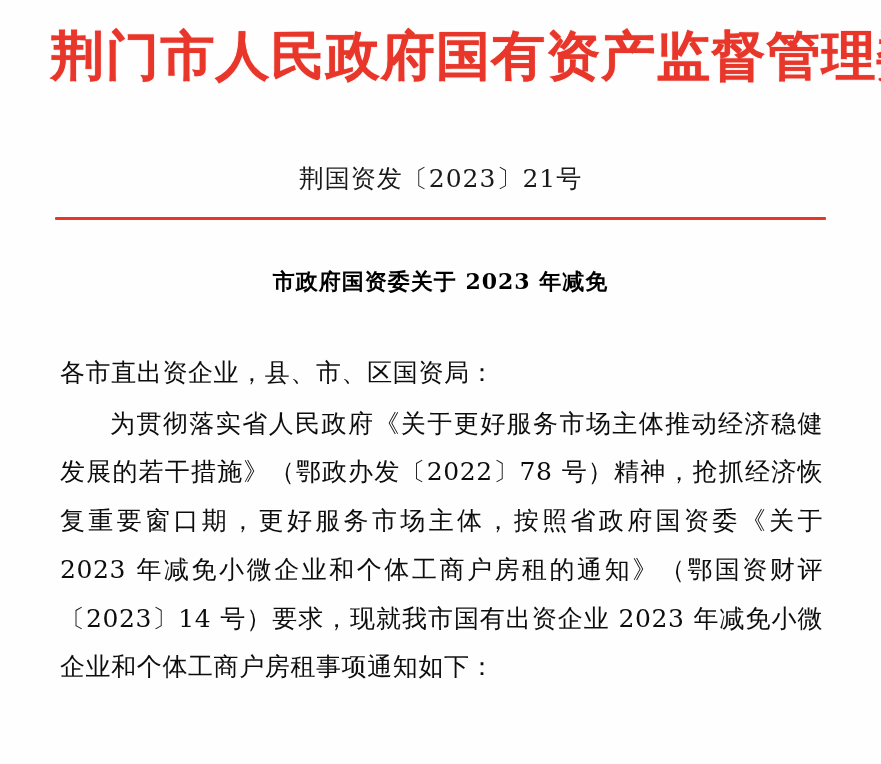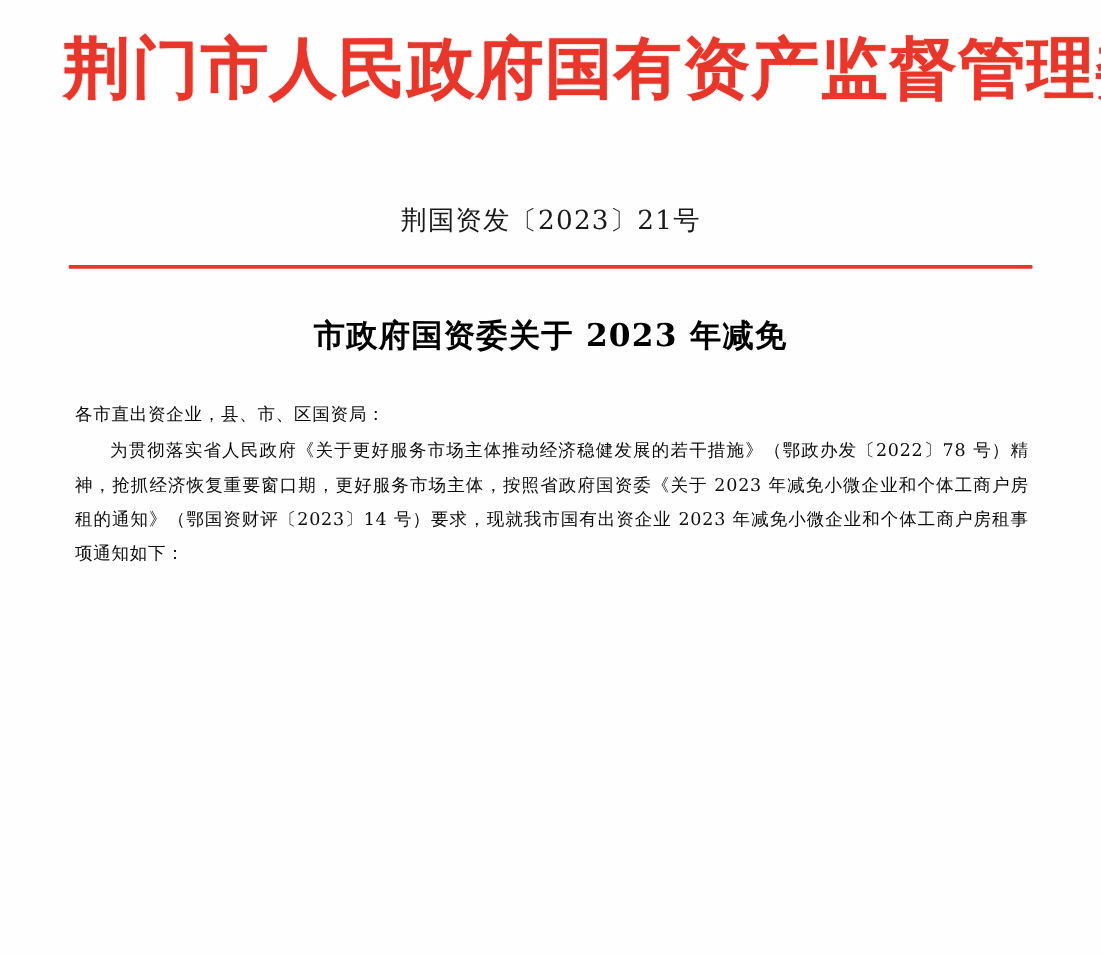--- a/index.html
+++ b/index.html
@@ -33,47 +33,47 @@
     color: #e8362a;
     line-height: 1.25;
     padding: 0 58px;
     white-space: nowrap;
     transform: scaleX(1.02);
     text-shadow: 0 0 1px #e8362a;
   }
   .doc-number {
     text-align: center;
     font-family: "DejaVu Serif", "Liberation Serif", serif;
-    font-size: 21px;
+    font-size: 25px;
     color: #1a1a1a;
     margin-top: 74px;
     letter-spacing: 1px;
   }
   .red-rule {
     margin: 22px 55px 0 55px;
     height: 3px;
     background: #e8362a;
     border-radius: 1px;
   }
   .doc-title {
-    margin-top: 32px;
+    margin-top: 42px;
     text-align: center;
     font-family: "DejaVu Serif", "Liberation Serif", serif;
     font-weight: bold;
-    font-size: 25px;
+    font-size: 22px;
     line-height: 1.75;
     color: #000;
     letter-spacing: 1px;
     padding: 0 90px;
   }
   .doc-body {
-    margin-top: 28px;
+    margin-top: 48px;
     padding: 0 58px 0 60px;
     font-family: "DejaVu Serif", "Liberation Serif", serif;
-    font-size: 14px;
+    font-size: 25px;
     line-height: 1.95;
     color: #0d0d0d;
     text-align: justify;
     text-justify: inter-ideograph;
     letter-spacing: 0.6px;
   }
   .doc-body p {
     margin: 0 0 2px 0;
   }
   .indent {

